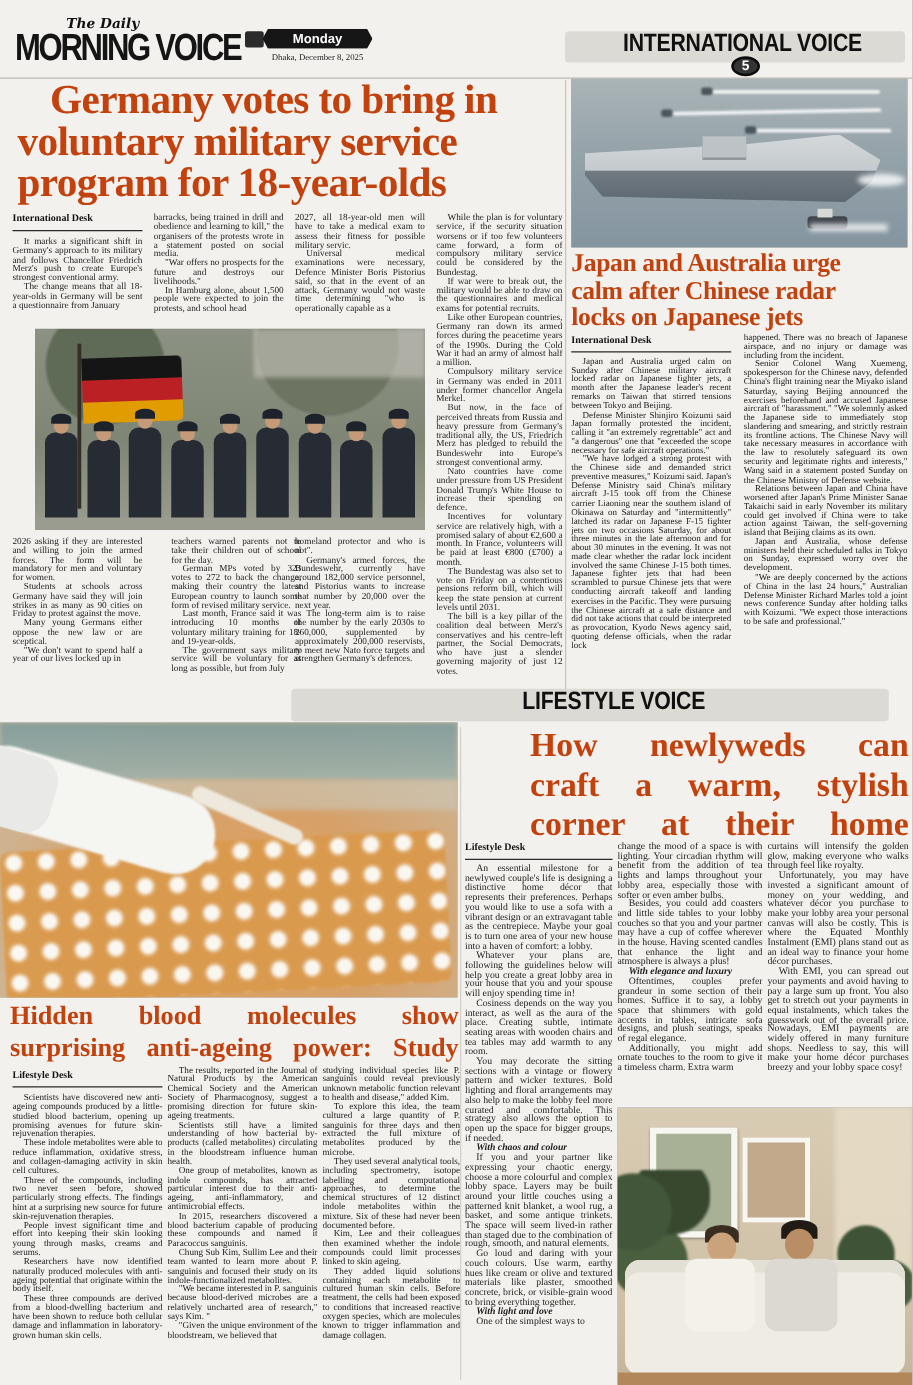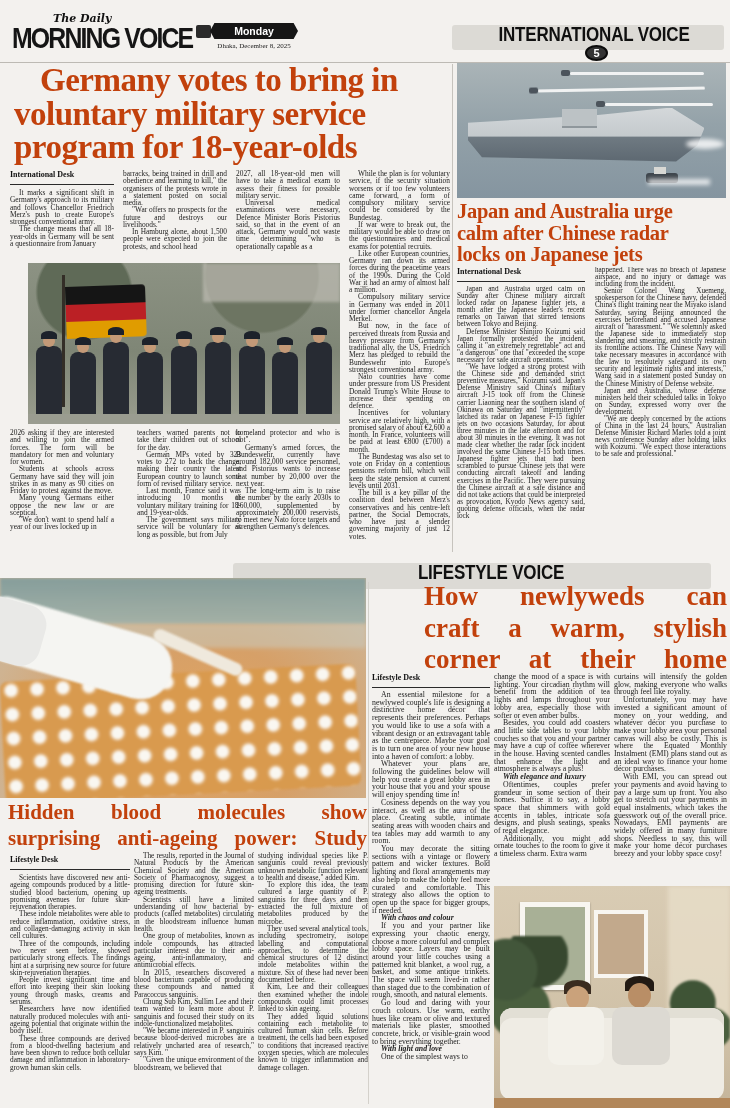--- a/index.html
+++ b/index.html
@@ -20,21 +20,21 @@
               clip-path:polygon(5% 0,95% 0,100% 50%,95% 100%,5% 100%,0 50%);}
   .dateline{position:absolute;left:204px;top:42px;width:100px;text-align:center;font-size:7px;color:#222;}
   .bar{position:absolute;background:#dcdad5;border-radius:3px;display:flex;align-items:center;
        font-family:"Liberation Sans",sans-serif;font-weight:bold;color:#101010;flex-direction:column;}
   .section-bar{left:452px;top:25px;width:272px;height:25px;padding-left:12px;box-sizing:border-box;}
   .bar-title{font-size:17px;letter-spacing:-.2px;transform:scaleY(1.18);transform-origin:left center;white-space:nowrap;}
   .bar-sep{width:2px;height:15px;background:#141414;margin-left:10px;}
   .page-badge{width:19px;height:19px;border-radius:50%;background:#343434;border:2px solid #0c0c0c;color:#fff;
               font:bold 11px "Liberation Sans",sans-serif;display:flex;align-items:center;justify-content:center;
               margin-left:5px;}
-  .lifestyle-bar{left:233px;top:551px;width:478px;height:26px;padding-left:38px;box-sizing:border-box;margin-top:12px;}
+  .lifestyle-bar{left:233px;top:551px;width:478px;height:26px;padding-left:38px;box-sizing:border-box;}
   .rule-h{position:absolute;left:0;top:62px;width:730px;height:1px;background:#bdbab4;}
   .vrule{position:absolute;width:1px;background:#c6c3bd;}
 
   
   .headline{position:absolute;font-weight:bold;color:#c2410c;}
   .headline p{margin:0;white-space:nowrap;}
   .headline.stretch p{white-space:normal;text-align:justify;text-align-last:justify;}
   .h-g{font-size:33px;line-height:33.5px;letter-spacing:-.5px;}
   .h-g p:first-child{text-indent:26px;}
   .h-j{font-size:20.5px;line-height:21.5px;letter-spacing:-.3px;}
@@ -231,20 +231,21 @@
   <div class="kicker" style="left:457px;top:267px;">International Desk</div>
   <div class="krule" style="left:457px;top:281px;width:128px;"></div>
   <div class="copy size-j" style="left:457px;top:286px;width:128px;height:270px;">
       <p>Japan and Australia urged calm on Sunday after Chinese military aircraft locked radar on Japanese fighter jets, a month after the Japanese leader's recent remarks on Taiwan that stirred tensions between Tokyo and Beijing.</p>
       <p>Defense Minister Shinjiro Koizumi said Japan formally protested the incident, calling it "an extremely regrettable" act and "a dangerous" one that "exceeded the scope necessary for safe aircraft operations."</p>
       <p>"We have lodged a strong protest with the Chinese side and demanded strict preventive measures," Koizumi said. Japan's Defense Ministry said China's military aircraft J-15 took off from the Chinese carrier Liaoning near the southern island of Okinawa on Saturday and "intermittently" latched its radar on Japanese F-15 fighter jets on two occasions Saturday, for about three minutes in the late afternoon and for about 30 minutes in the evening. It was not made clear whether the radar lock incident involved the same Chinese J-15 both times. Japanese fighter jets that had been scrambled to pursue Chinese jets that were conducting aircraft takeoff and landing exercises in the Pacific. They were pursuing the Chinese aircraft at a safe distance and did not take actions that could be interpreted as provocation, Kyodo News agency said, quoting defense officials, when the radar lock</p>
     </div>
   <div class="copy size-j cont" style="left:595px;top:267px;width:131px;height:289px;">
       <p>happened. There was no breach of Japanese airspace, and no injury or damage was including from the incident.</p>
       <p>Senior Colonel Wang Xuemeng, spokesperson for the Chinese navy, defended China's flight training near the Miyako island Saturday, saying Beijing announced the exercises beforehand and accused Japanese aircraft of "harassment." "We solemnly asked the Japanese side to immediately stop slandering and smearing, and strictly restrain its frontline actions. The Chinese Navy will take necessary measures in accordance with the law to resolutely safeguard its own security and legitimate rights and interests," Wang said in a statement posted Sunday on the Chinese Ministry of Defense website.</p>
+      <p>Relations between Japan and China have worsened after Japan's Prime Minister Sanae Takaichi said in early November its military could get involved if China were to take action against Taiwan, the self-governing island that Beijing claims as its own.</p>
       <p>Japan and Australia, whose defense ministers held their scheduled talks in Tokyo on Sunday, expressed worry over the development.</p>
       <p>"We are deeply concerned by the actions of China in the last 24 hours," Australian Defense Minister Richard Marles told a joint news conference Sunday after holding talks with Koizumi. "We expect those interactions to be safe and professional."</p>
     </div>
 
   <div class="bar lifestyle-bar">
     <span class="bar-title">LIFESTYLE VOICE</span>
   </div>
 
   <div class="photo" style="left:0px;top:578px;width:366px;height:220px;">
     <div class="lab-bg"></div>

